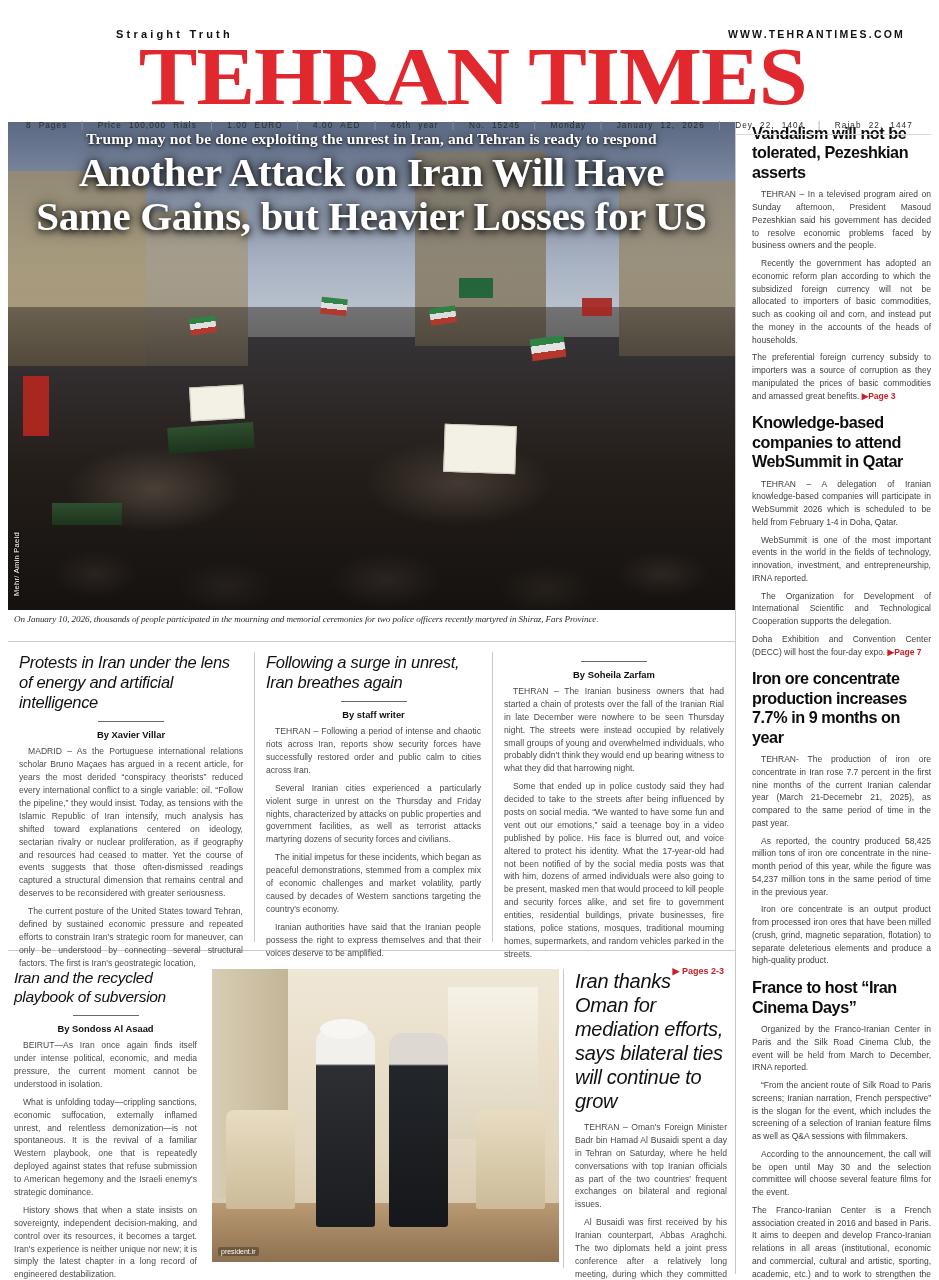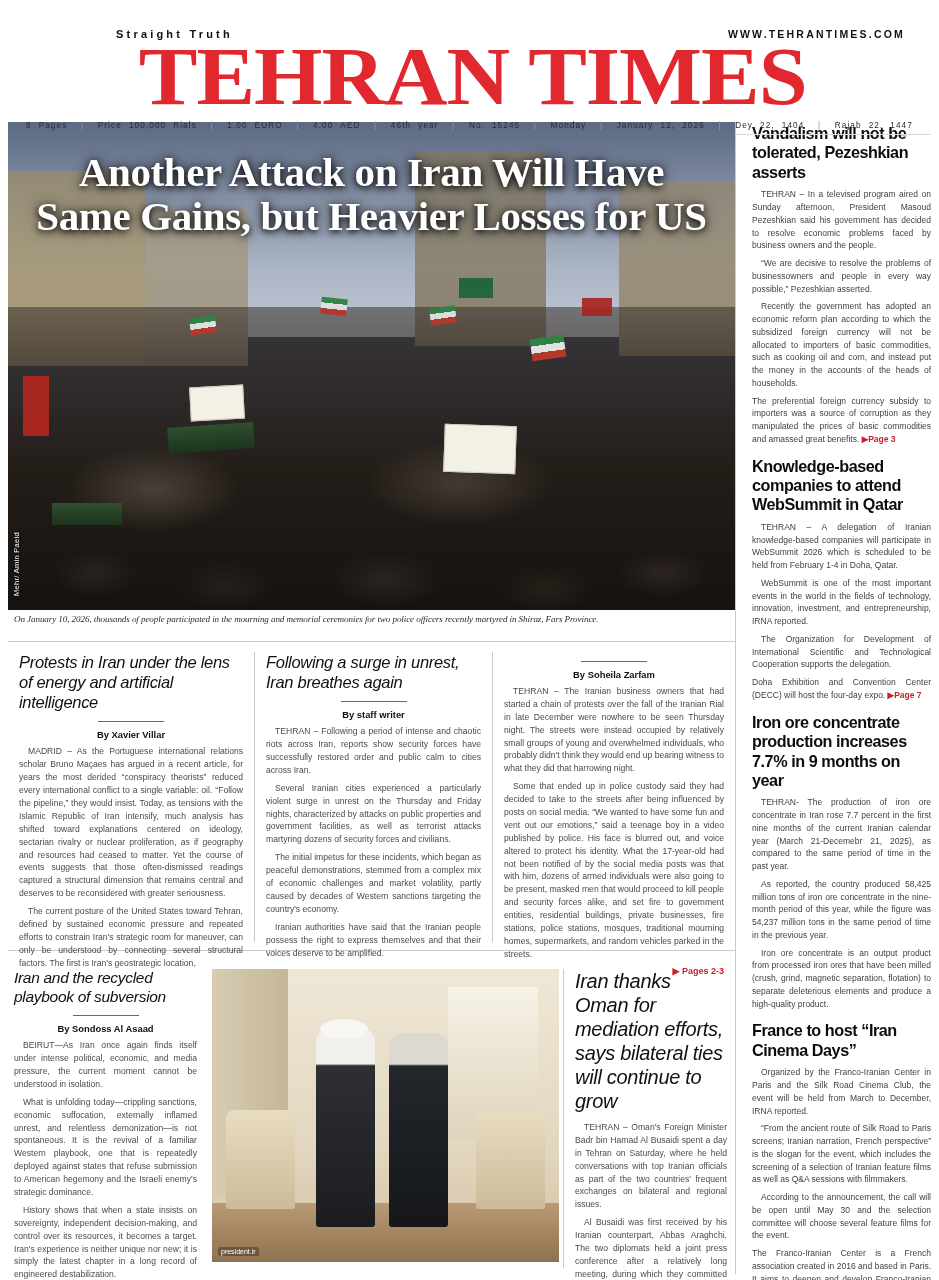--- a/index.html
+++ b/index.html
@@ -260,20 +260,21 @@
           <div class="flag" style="left:72%;top:44%;width:34px;height:22px;"></div>
           <div class="banner-grn" style="left:62%;top:32%;width:34px;height:20px;"></div>
           <div class="banner-red" style="left:2%;top:52%;width:26px;height:60px;"></div>
           <div class="banner-red" style="left:79%;top:36%;width:30px;height:18px;"></div>
           <div class="placard" style="left:25%;top:54%;width:54px;height:34px;transform:rotate(-3deg);"></div>
           <div class="placard" style="left:60%;top:62%;width:72px;height:48px;transform:rotate(2deg);"></div>
           <div class="casket" style="left:22%;top:62%;width:86px;height:26px;transform:rotate(-4deg);"></div>
           <div class="casket" style="left:6%;top:78%;width:70px;height:22px;"></div>
         </div>
         <div class="hero-shade"></div>
+        <div class="kicker">Trump may not be done exploiting the unrest in Iran, and Tehran is ready to respond</div>
         <div class="hero-head">
           <div>Another Attack on Iran Will Have</div>
           <div>Same Gains, but Heavier Losses for US</div>
         </div>
         <div class="photo-credit">Mehr/ Amin Paeid</div>
       </div>
       <div class="caption">On January 10, 2026, thousands of people participated in the mourning and memorial ceremonies for two police officers recently martyred in Shiraz, Fars Province.</div>
 
       <div class="tri">
 
@@ -356,21 +357,20 @@
         </div>
       </div>
     </div>
 
     <div class="right-rail">
 
       <div class="rail-sec">
         <h2 class="rail-head first">Vandalism will not be tolerated, Pezeshkian asserts</h2>
         <div class="rail-body">
           <p>TEHRAN – In a televised program aired on Sunday afternoon, President Masoud Pezeshkian said his government has decided to resolve economic problems faced by business owners and the people.</p>
-          <p>“We are decisive to resolve the problems of businessowners and people in every way possible,” Pezeshkian asserted.</p>
           <p>Recently the government has adopted an economic reform plan according to which the subsidized foreign currency will not be allocated to importers of basic commodities, such as cooking oil and corn, and instead put the money in the accounts of the heads of households.</p>
           <p style="display:inline;text-indent:9px;">The preferential foreign currency subsidy to importers was a source of corruption as they manipulated the prices of basic commodities and amassed great benefits.</p>
           <span class="jump">▶</span><span class="jump">Page 3</span>
         </div>
       </div>
 
       <div class="rail-sec">
         <h2 class="rail-head">Knowledge-based companies to attend WebSummit in Qatar</h2>
         <div class="rail-body">
           <p>TEHRAN – A delegation of Iranian knowledge-based companies will participate in WebSummit 2026 which is scheduled to be held from February 1-4 in Doha, Qatar.</p>

